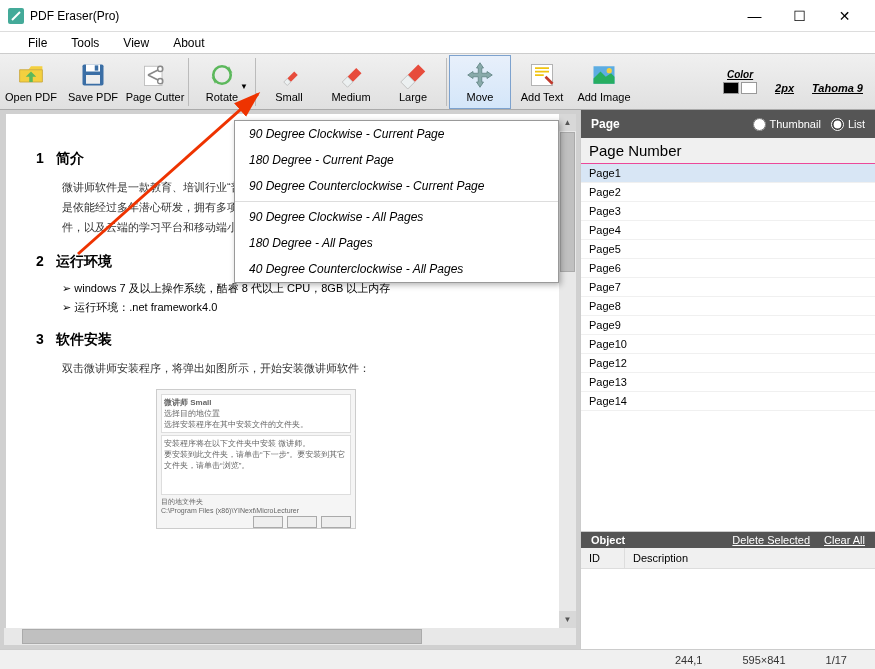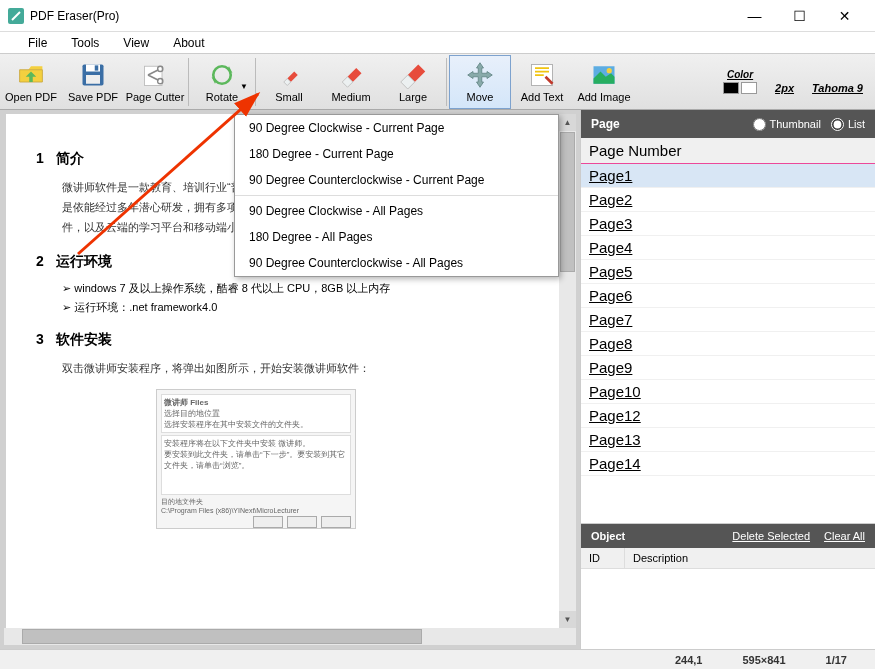--- a/index.html
+++ b/index.html
@@ -49,35 +49,35 @@
 .hscroll { height: 17px; background: #e8e8e8; display:flex; align-items:center; }
 .hscroll-thumb { height:15px; width:400px; background:#c0c0c0; margin-left:18px; border:1px solid #aaa; }
 
 .side-panel { flex: 1; background: #fff; display: flex; flex-direction: column; border-left: 1px solid #ccc; }
 .panel-header { background: #555; color: #fff; height: 28px; display: flex; align-items: center; padding: 0 10px; font-size: 12px; }
 .panel-header .title { flex: 1; font-weight: bold; }
 .radio-opt { display: flex; align-items: center; gap: 4px; margin-left: 10px; font-size: 11px; }
 .radio-opt input { accent-color: #fff; }
 .list-container { flex: 1; overflow-y: auto; background:#fff; }
 .list-header { background: #f0f0f0; padding: 4px 8px; font-size: 15px; border-bottom: 1px solid #ec4899; }
-.page-row { padding: 3px 8px; font-size: 15px; border-bottom: 1px solid #f0f0f0; text-decoration: underline; }
+.page-row { padding: 3px 8px; font-size: 11px; border-bottom: 1px solid #f0f0f0; }
 .page-row.selected { background: #d8e6f5; }
 .object-panel { border-top: 1px solid #ccc; }
-.obj-header { background: #555; color: #fff; height: 24px; display: flex; align-items: center; padding: 4px 10px; font-size: 11px; }
+.obj-header { background: #555; color: #fff; height: 16px; display: flex; align-items: center; padding: 4px 10px; font-size: 11px; }
 .obj-header .title { flex: 1; font-weight: bold; }
 .obj-header a { color: #fff; text-decoration: underline; margin-left: 14px; cursor: pointer; }
 .obj-table { display: flex; background: #f0f0f0; border-bottom: 1px solid #ddd; }
 .obj-col { padding: 4px 8px; font-size: 11px; }
 .obj-col:first-child { width: 44px; border-right: 1px solid #ddd; }
 .obj-body { height: 80px; background:#fff; }
 
 .statusbar { height: 20px; background: #f0f0f0; border-top: 1px solid #ccc; display: flex; align-items: center; font-size: 11px; color: #333; padding: 0 8px; }
-.statusbar .sp { margin-left: auto; display:flex; gap:40px; padding-right:20px;font-weight:bold; }
-
-.rotate-menu { position: absolute; left: 234px; top: 114px; width: 325px; background: #fff; border: 1px solid #999; box-shadow: 2px 2px 6px rgba(0,0,0,0.3); z-index: 100; }
+.statusbar .sp { margin-left: auto; display:flex; gap:40px; padding-right:20px; }
+
+.rotate-menu { position: absolute; left: 234px; top: 120px; width: 325px; background: #fff; border: 1px solid #999; box-shadow: 2px 2px 6px rgba(0,0,0,0.3); z-index: 100; font-style: italic; }
 .rotate-menu-item { padding: 6px 14px; font-size: 12px; cursor: pointer; }
 .rotate-menu-sep { height: 1px; background: #ddd; margin: 2px 0; }
 
 .arrow-overlay { position: absolute; left: 68px; top: 84px; z-index: 200; pointer-events: none; }
 </style>
 </head>
 <body>
 
 <div class="titlebar">
   <svg class="titlebar-icon" viewBox="0 0 16 16">
@@ -201,21 +201,21 @@
     <div class="doc-scroll">
       <div class="doc-page">
         <h3><span class="num">1</span><span>简介</span></h3>
         <p>微讲师软件是一款教育、培训行业“普遍适用、人人能用、易学好用、无师自通”的教学支撑软件，是依能经过多年潜心研发，拥有多项专利技术的产品。它是由运行在 PC 端的电子板书、录课软件，以及云端的学习平台和移动端小程序组成。</p>
         <h3><span class="num">2</span><span>运行环境</span></h3>
         <div class="bullet">windows 7 及以上操作系统，酷睿 8 代以上 CPU，8GB 以上内存</div>
         <div class="bullet">运行环境：.net framework4.0</div>
         <h3><span class="num">3</span><span>软件安装</span></h3>
         <p>双击微讲师安装程序，将弹出如图所示，开始安装微讲师软件：</p>
         <div class="embed-img">
-          <div class="eh"><b>微讲师 Files</b><br><span>选择目的地位置</span><br><span>选择安装程序在其中安装文件的文件夹。</span></div>
+          <div class="eh"><b>微讲师 Small</b><br><span>选择目的地位置</span><br><span>选择安装程序在其中安装文件的文件夹。</span></div>
           <div class="eb"><span>安装程序将在以下文件夹中安装 微讲师。</span><br><span>要安装到此文件夹，请单击“下一步”。要安装到其它文件夹，请单击“浏览”。</span></div>
           <div style="font-size:7px;margin:2px 0"><span>目的地文件夹</span><br><span>C:\Program Files (x86)\YINext\MicroLecturer</span></div>
           <div class="ef">
               <div></div>
               <div></div>
               <div></div>
             </div>
         </div>
       </div>
       <div class="vscroll">
@@ -281,21 +281,21 @@
   </div>
 </div>
 
 <div class="rotate-menu" id="rotate-menu">
     <div class="rotate-menu-item">90 Degree Clockwise - Current Page</div>
     <div class="rotate-menu-item">180 Degree - Current Page</div>
     <div class="rotate-menu-item">90 Degree Counterclockwise - Current Page</div>
     <div class="rotate-menu-sep"></div>
     <div class="rotate-menu-item">90 Degree Clockwise - All Pages</div>
     <div class="rotate-menu-item">180 Degree - All Pages</div>
-    <div class="rotate-menu-item">90 Degree Counterclockwise - All Pages</div>
+    <div class="rotate-menu-item">40 Degree Counterclockwise - All Pages</div>
   </div>
 
 <svg class="arrow-overlay" width="210" height="180">
   <defs>
       <marker id="ah" markerWidth="10" markerHeight="10" refX="8" refY="3" orient="auto">
         <path d="M0,0 L0,6 L9,3 z" fill="#e30"></path>
       </marker>
     </defs>
   <line x1="10" y1="170" x2="190" y2="10" stroke="#e30" stroke-width="3" marker-end="url(#ah)"></line>
 </svg>

